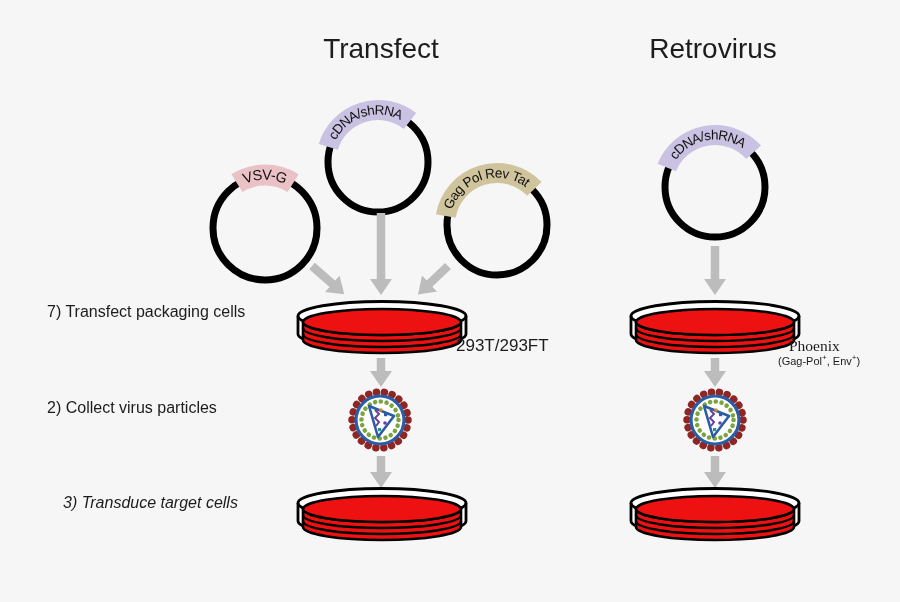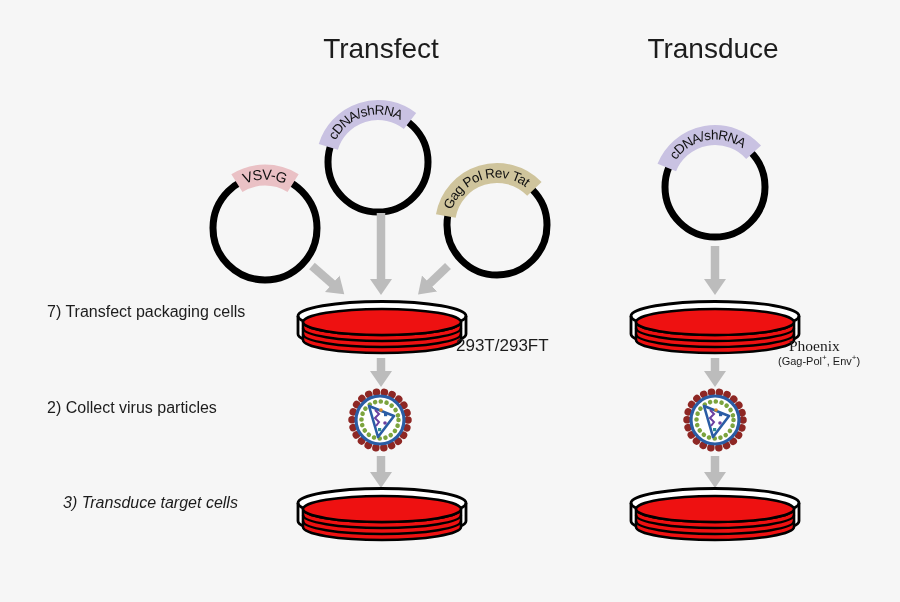--- a/index.html
+++ b/index.html
@@ -106,21 +106,21 @@
     <use href="#dish-shape" transform="translate(382,316)"></use>
     <use href="#dish-shape" transform="translate(715,316)"></use>
     <use href="#dish-shape" transform="translate(382,503)"></use>
     <use href="#dish-shape" transform="translate(715,503)"></use>
 
     <use href="#virion" transform="translate(380,420)"></use>
     <use href="#virion" transform="translate(715,420)"></use>
   </svg>
 
   <div class="t title" style="left:281px;top:33px;">Transfect</div>
-  <div class="t title" style="left:613px;top:33px;">Transduce</div>
+  <div class="t title" style="left:613px;top:33px;">Retrovirus</div>
 
   <div class="t step" style="left:47px;top:303px;">7) Transfect packaging cells</div>
   <div class="t step" style="left:47px;top:399px;">2) Collect virus particles</div>
   <div class="t step" style="left:63px;top:494px;font-style:italic;">3) Transduce target cells</div>
 
   <div class="t cell-label" style="left:456px;top:336px;">293T/293FT</div>
 
   <div class="t phoenix" style="left:789px;top:337px;font-family:Liberation Serif, serif;">Phoenix</div>
   <div class="t phoenix-sub" style="left:778px;top:355px;"><span>(Gag-Pol</span><sup>+</sup><span>, Env</span><sup>+</sup><span>)</span></div>
 

